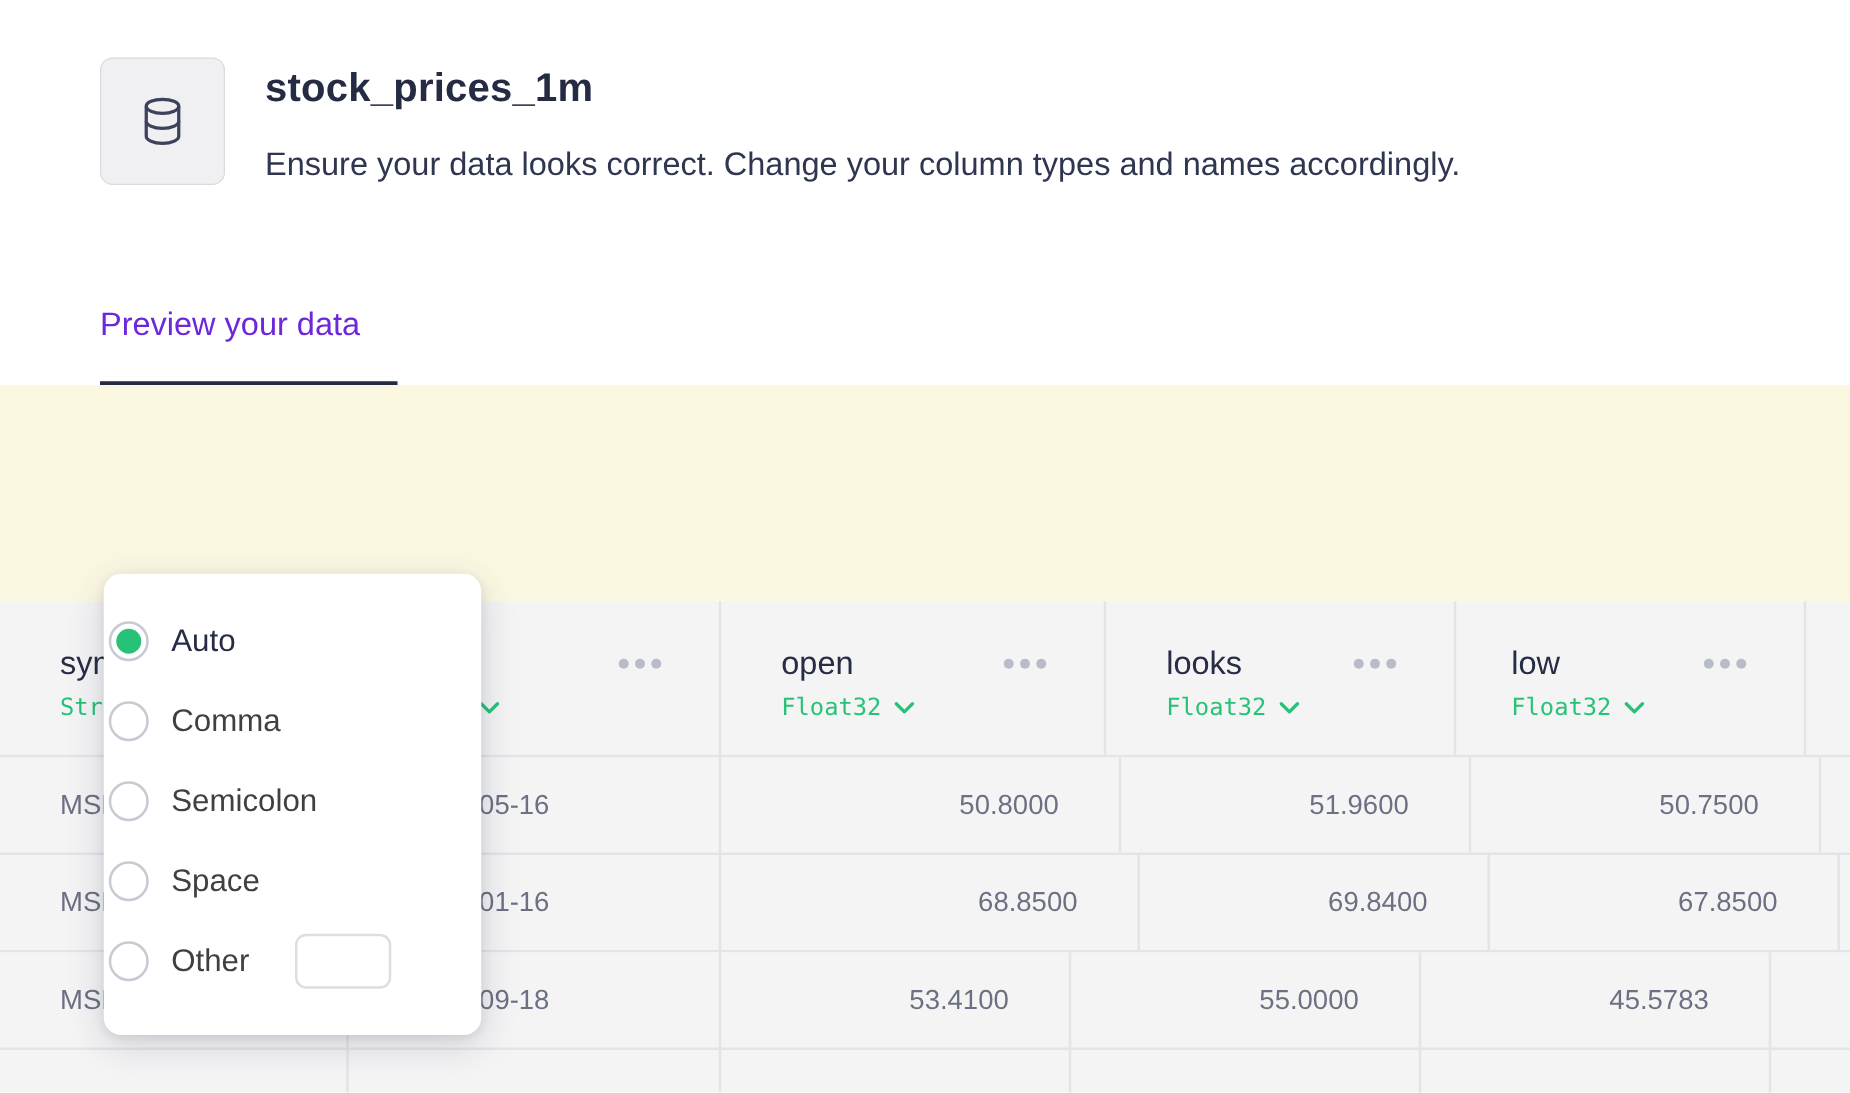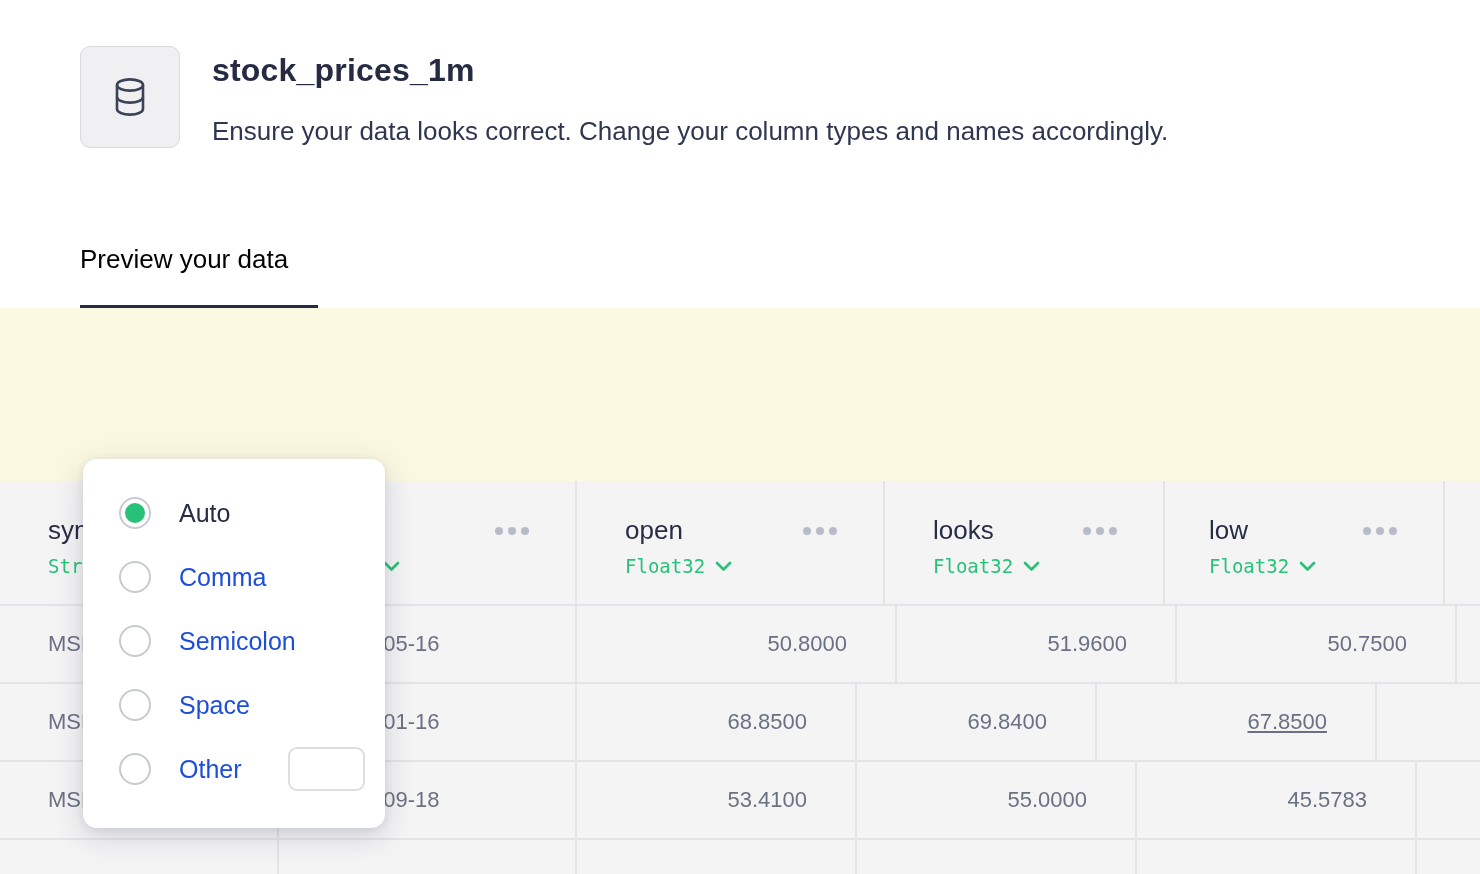--- a/index.html
+++ b/index.html
@@ -18,21 +18,21 @@
   
   .ds-icon-box{position:absolute;left:80px;top:46px;width:100px;height:102px;
     background:#f0f0f2;border:1px solid #dadade;border-radius:10px;
     display:flex;align-items:center;justify-content:center;}
   .page-title{position:absolute;left:212px;top:52px;font-size:32px;font-weight:600;
     color:#252b42;letter-spacing:.2px;white-space:nowrap;}
   .page-subtitle{position:absolute;left:212px;top:116px;font-size:26px;
     color:#2f3650;white-space:nowrap;}
 
   
-  .tab{position:absolute;left:80px;top:244px;font-size:26px;color:#000000;white-space:nowrap;text-align:center;}
+  .tab{position:absolute;left:80px;top:244px;font-size:26px;color:#6d28d9;white-space:nowrap;text-align:center;}
   .tab-underline{position:absolute;left:80px;top:305px;width:238px;height:3px;background:#252b42;}
 
   
   .banner{position:absolute;left:0;top:308px;width:1480px;height:173px;background:var(--banner-yellow);}
   .banner-text{position:absolute;left:80px;top:348px;font-size:26px;color:#2b3148;white-space:nowrap;}
   .banner-divider{position:absolute;left:80px;top:399px;width:1400px;height:1px;background:#e8e4ca;}
   .delimiter-toggle{position:absolute;left:80px;top:419px;font-size:25px;color:#232942;
     display:flex;align-items:center;gap:11px;cursor:pointer;white-space:nowrap;}
   .delimiter-toggle .dt-text{text-decoration:underline;text-underline-offset:6px;
     text-decoration-thickness:2px;}
@@ -53,25 +53,25 @@
     border-bottom:2px solid var(--table-border);}
   .td{flex:0 0 auto;border-right:2px solid var(--table-border);
     display:flex;align-items:center;padding:0 48px;font-size:22px;
     color:var(--cell-text);white-space:nowrap;overflow:visible;}
   .td.right{justify-content:flex-end;}
 
   
   .dropdown{position:absolute;left:83px;top:459px;width:302px;height:369px;background:#fff;
     border-radius:14px;box-shadow:0 8px 30px rgba(25,30,55,.16),0 2px 8px rgba(25,30,55,.08);
     padding-top:22px;z-index:10;}
-  .dd-item{height:64px;display:flex;align-items:center;padding-left:36px;gap:28px;}
+  .dd-item{height:64px;display:flex;align-items:center;padding-left:4px;gap:18px;}
   .radio{width:32px;height:32px;border-radius:50%;border:2px solid #c7cad3;background:#fff;
     position:relative;flex:0 0 auto;cursor:pointer;}
   .radio.selected::after{content:"";position:absolute;inset:4px;border-radius:50%;background:var(--green);}
-  .dd-label{font-size:25px;color:#1d4ed8;}
+  .dd-label{font-size:25px;color:#404040;}
   .dd-item.selected .dd-label{color:#262c44;}
   .other-input{width:77px;height:44px;border:2px solid #dcdee3;border-radius:9px;
     background:#fff;margin-left:18px;outline:none;font-size:20px;padding:0 8px;
     font-family:"Liberation Sans",sans-serif;color:var(--navy);}
 </style>
 </head>
 <body>
 
 <div class="page">
 
@@ -195,23 +195,23 @@
           <div class="td" style="width: 279px;">MSFT</div>
           <div class="td" style="width: 298px;">2016-05-16</div>
           <div class="td right" style="width: 280px; margin-left: 40px;">50.8000</div>
           <div class="td right" style="width: 280px;">51.9600</div>
           <div class="td right" style="width: 280px;">50.7500</div>
           <div class="td right" style="width: 280px;"></div>
         </div>
         <div class="tr">
           <div class="td" style="width: 279px;">MSFT</div>
           <div class="td" style="width: 298px;">2012-01-16</div>
-          <div class="td right" style="width: 280px;">68.8500</div>
-          <div class="td right" style="width: 240px;">69.8400</div>
-          <div class="td right" style="width: 280px; text-decoration: underline;">67.8500</div>
+          <div class="td right" style="width: 320px; margin-left: 15px;">68.8500</div>
+          <div class="td right" style="width: 280px;">69.8400</div>
+          <div class="td right" style="width: 280px;">67.8500</div>
           <div class="td right" style="width: 280px;"></div>
         </div>
         <div class="tr">
           <div class="td" style="width: 279px;">MSFT</div>
           <div class="td" style="width: 298px;">2013-09-18</div>
           <div class="td right" style="width: 280px;">53.4100</div>
           <div class="td right" style="width: 280px;">55.0000</div>
           <div class="td right" style="width: 280px;">45.5783</div>
           <div class="td right" style="width: 280px;"></div>
         </div>

